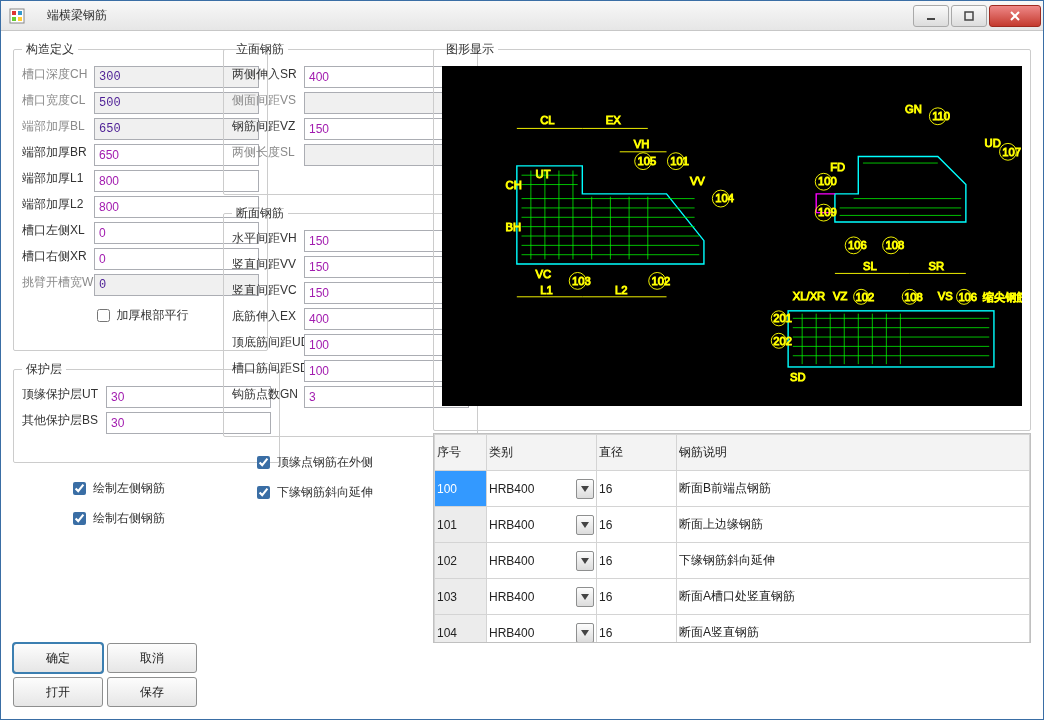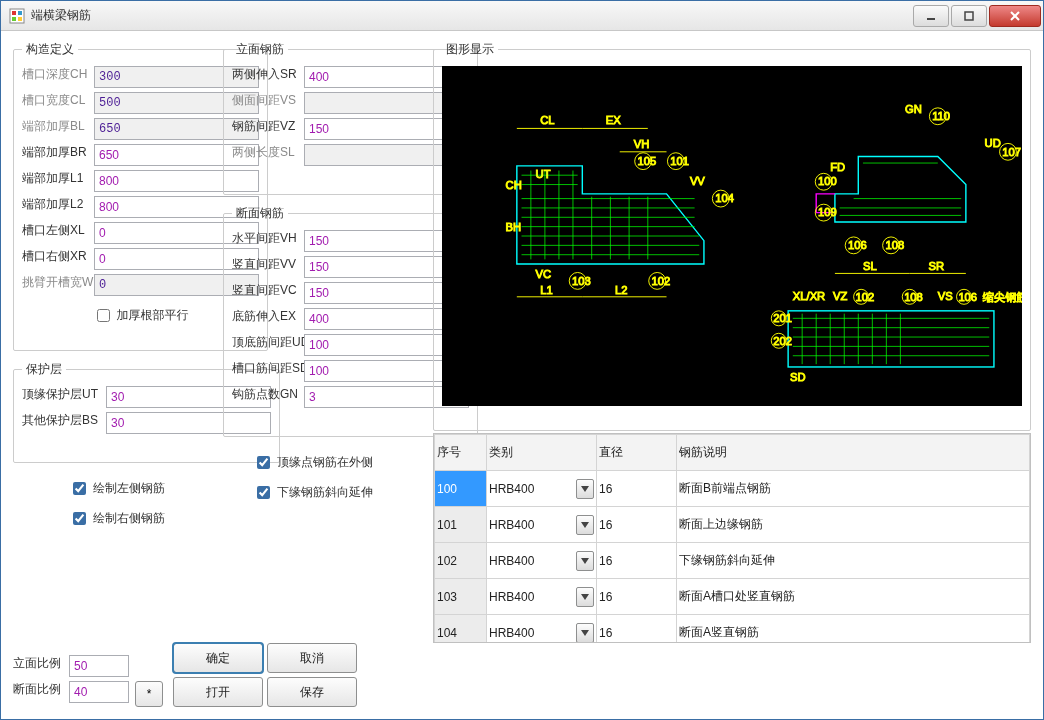--- a/index.html
+++ b/index.html
@@ -1,21 +1,21 @@
 <!DOCTYPE html>
 <html><head>
 <meta charset="utf-8">
 <style>
 * { box-sizing: border-box; font-family: "Microsoft YaHei", SimSun, Arial, sans-serif; font-size: 12px; }
 body { margin: 0; background: #d0d8e8; }
 .window { width: 1044px; height: 720px; background: #fff; border: 1px solid #3a6ea5; box-shadow: 0 0 8px rgba(0,0,0,.3); display: flex; flex-direction: column; }
 .titlebar { height: 30px; background: linear-gradient(#f8f8f8,#e6e6e6); border-bottom: 1px solid #c7c7c7; display: flex; align-items: center; padding: 0 2px 0 8px; }
 .titlebar .app-icon { width: 16px; height: 16px; margin-right: 6px; display: inline-block; }
 .titlebar .app-icon svg { display:block; }
-.titlebar-title { flex: 1; color:#333; }
+.titlebar-title { flex: 1; color:#333;margin-left:16px; }
 .win-btns { display: flex; gap:0; }
 .win-btn { width: 36px; height: 22px; border: 1px solid #a9a9a9; background: linear-gradient(#fafafa,#dcdcdc); margin-left:2px; display:flex; align-items:center; justify-content:center; color:#444; border-radius:3px; }
 .win-btn.close { width:52px; background: linear-gradient(#e88,#c43a2e); border-color:#9e2a20; color:#fff; }
 .win-btn svg { display:block; }
 .client { flex:1; padding:10px 12px 12px 12px; display:grid; grid-template-columns: 200px 200px 1fr; grid-template-rows: auto 1fr auto; gap: 0 10px; overflow:hidden; }
 fieldset { border:1px solid #ccc; border-radius:2px; padding: 8px 8px 24px 8px; margin:0; }
 legend { padding:0 4px; color:#333; }
 .row { display:flex; align-items:flex-start; height:26px; }
 .row label { width:72px; color:#333; white-space:nowrap; overflow:hidden; }
 .row label.disabled { color:#8a8a8a; }
@@ -466,31 +466,20 @@
                   <td>16</td>
                   <td>断面B前端点钢筋</td>
                 </tr>
               </tbody>
           </table>
         </div>
       </div>
     </div>
 
     <div class="bottom-bar">
-      <div class="ratio-block">
-        <div class="row">
-            <label>立面比例</label>
-            <input type="text" value="50" style="">
-          </div>
-        <div class="row">
-            <label>断面比例</label>
-            <input type="text" value="40" style="">
-          <button class="small" style="margin-left:6px">*</button>
-        </div>
-      </div>
       <div class="btn-grid">
         <button class="btn primary">确定</button>
         <button class="btn">取消</button>
         <button class="btn">打开</button>
         <button class="btn">保存</button>
       </div>
     </div>
 
   </div>
 </div>

